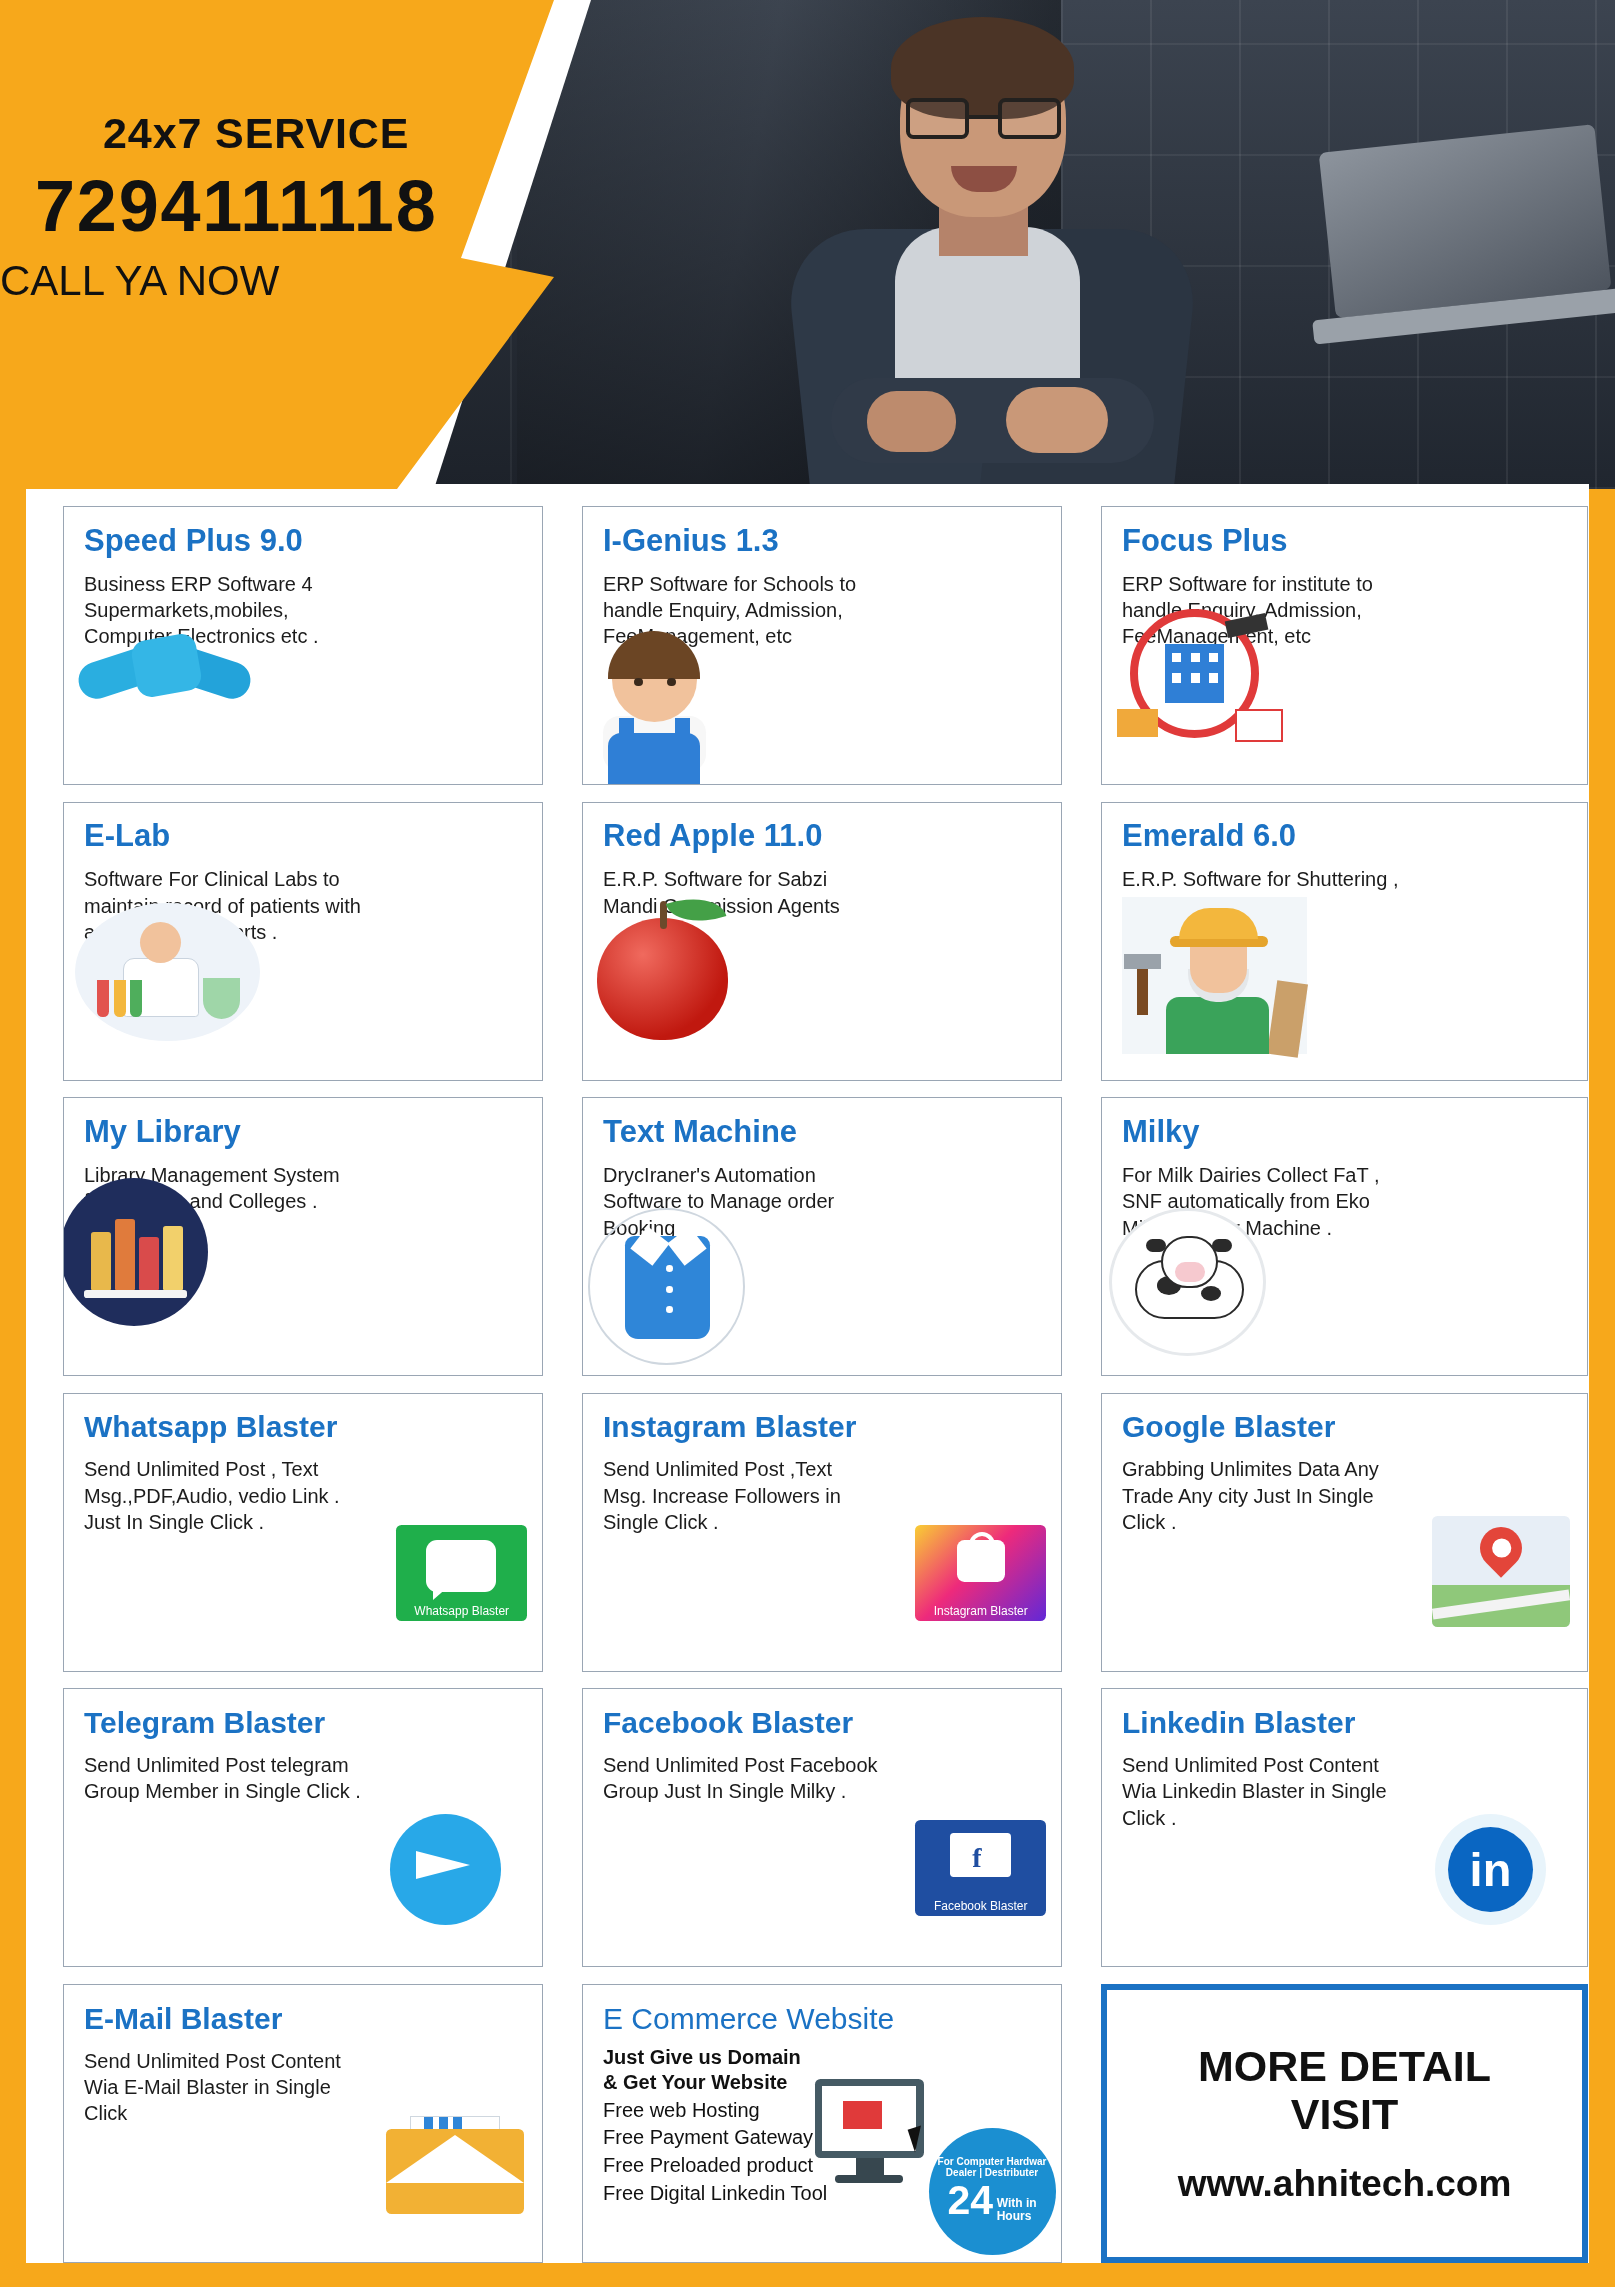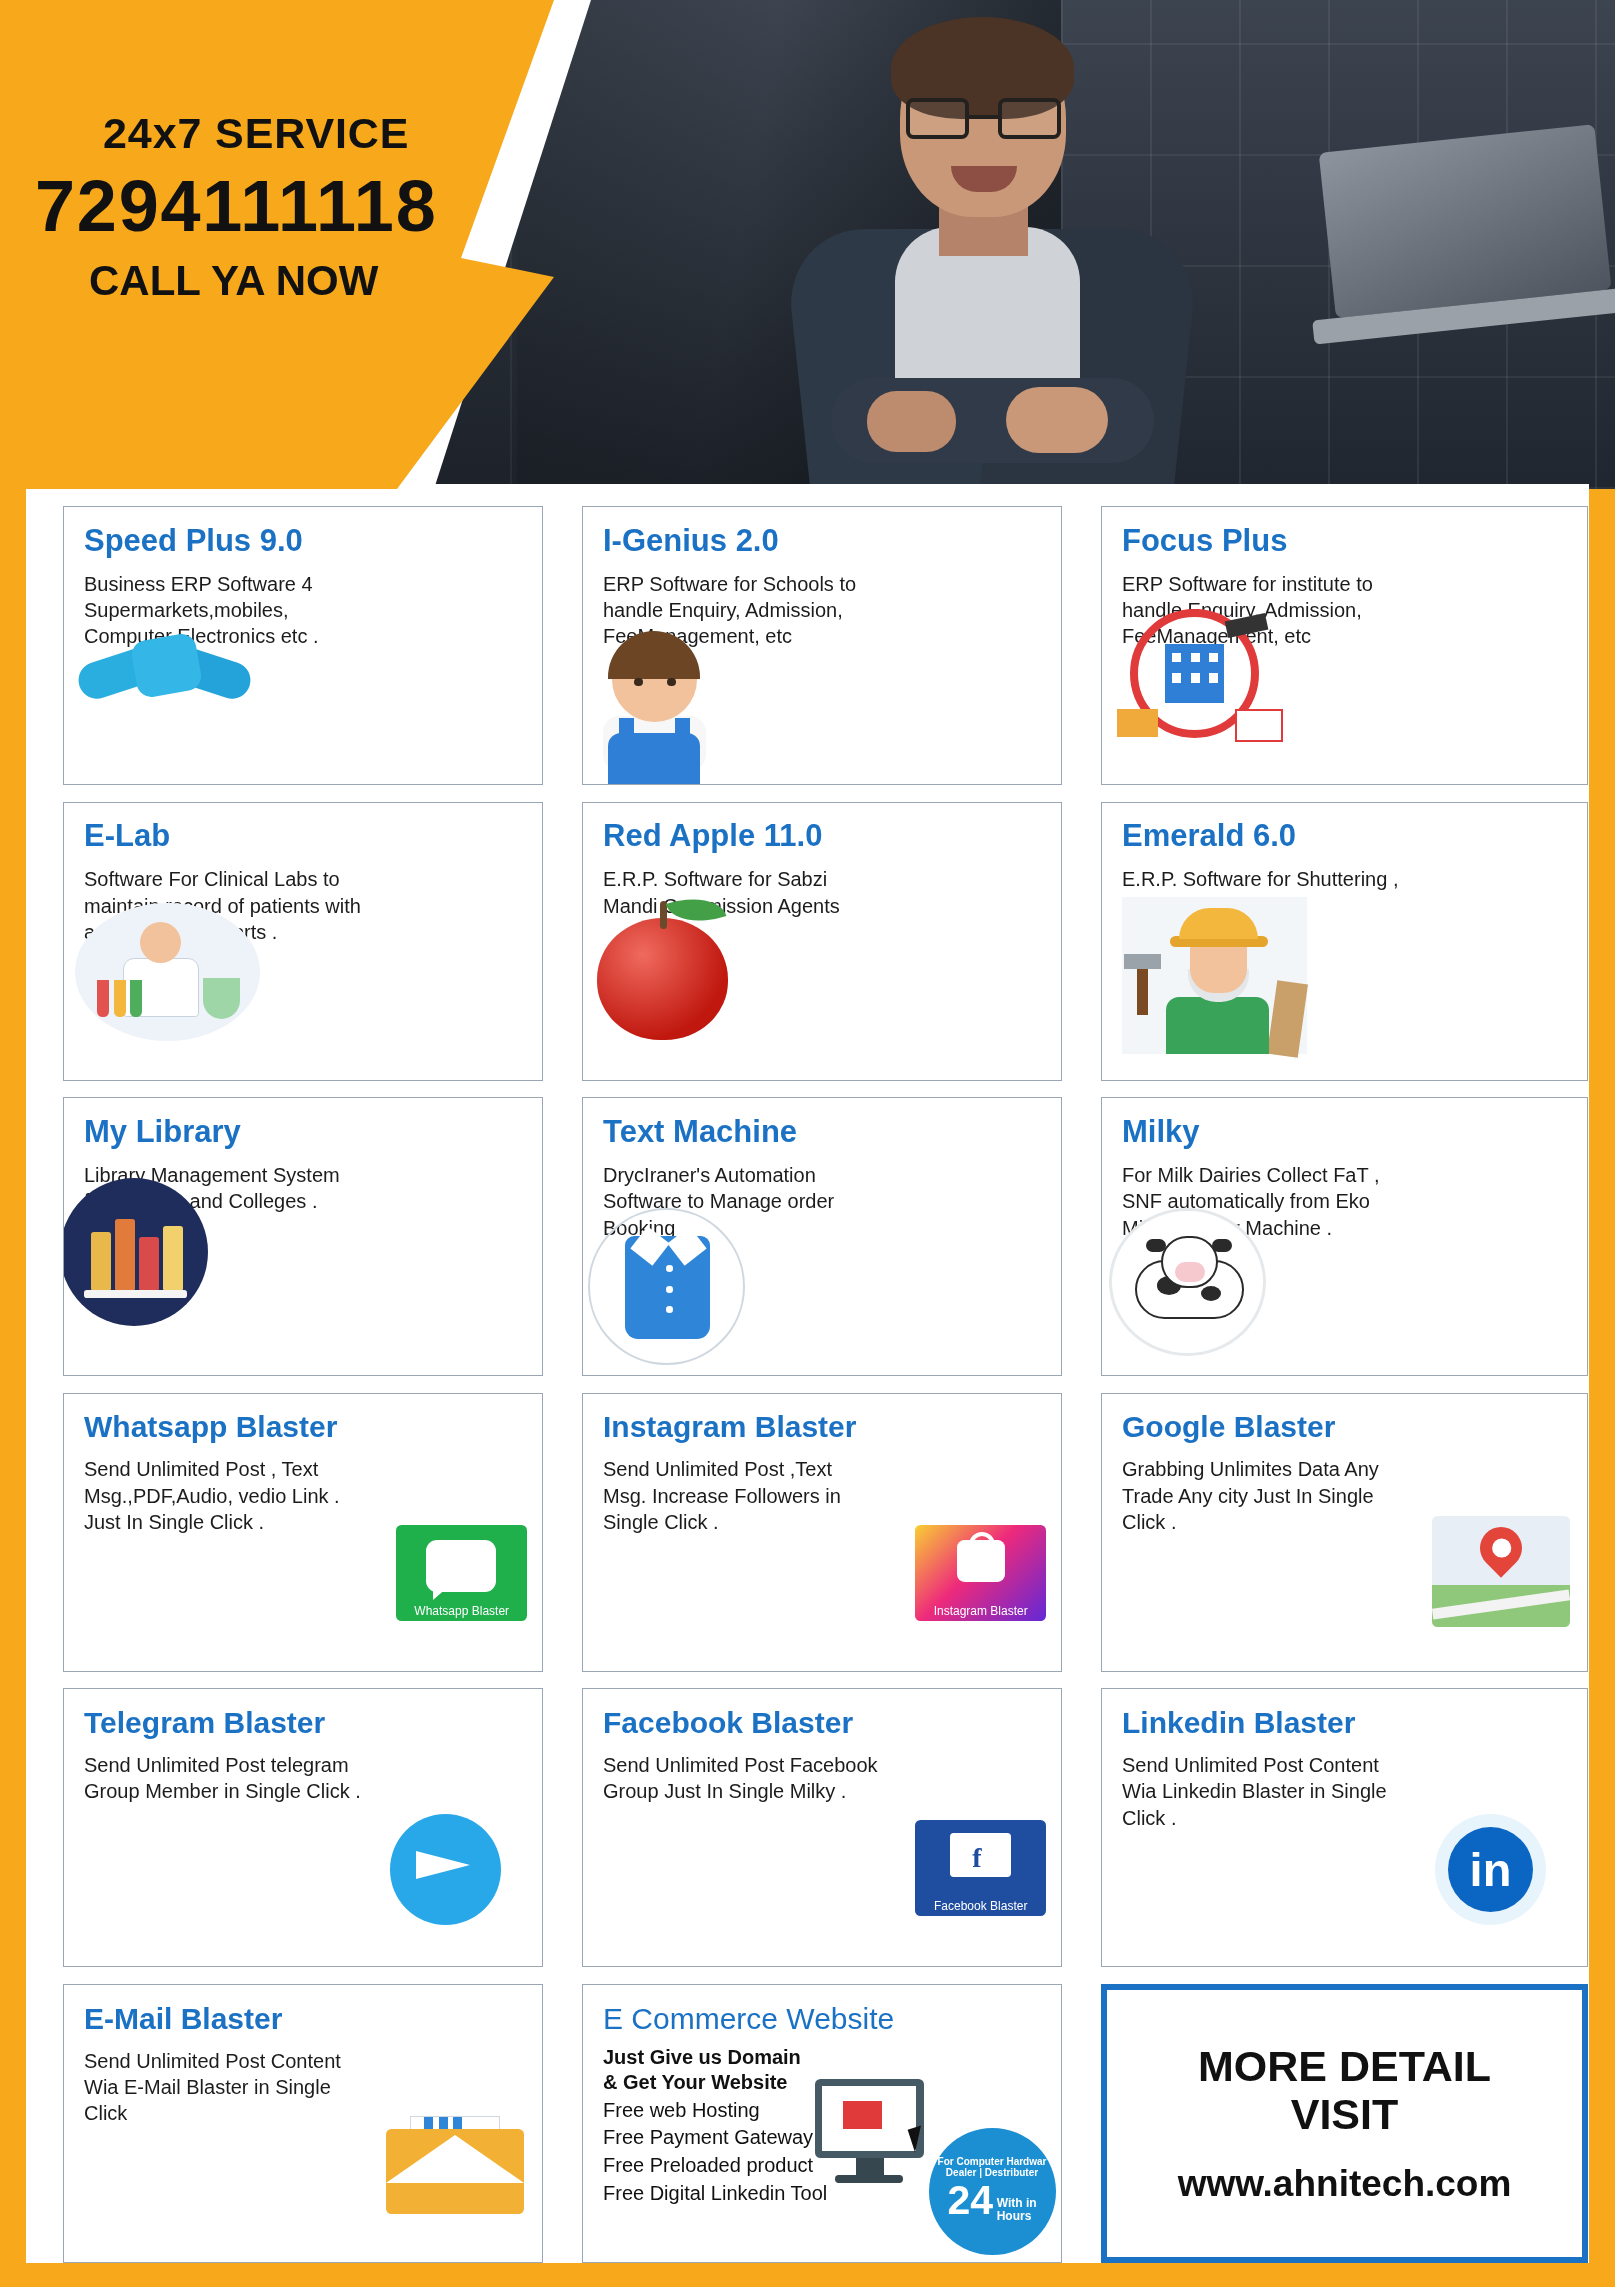--- a/index.html
+++ b/index.html
@@ -144,24 +144,23 @@
   }
   .phone-line {
     padding-left: 35px;
     margin-top: 7.4px;
     font-size: 72px;
     font-weight: bold;
     letter-spacing: 1.8px;
     color: #111;
   }
   .call-line {
-    padding-left: 89px;
     margin-top: 9.2px;
     font-size: 42px;
-    font-weight: bold;
+    font-weight: normal;
     color: #111;
   }
 
   
   .grid-wrap {
     position: absolute;
     left: 26px; top: 484px;
     width: 1563px; height: 1779px;
     background: #ffffff;
     padding: 11px 13px 14.8px 13px;
@@ -402,21 +401,21 @@
         <div class="card-title">Speed Plus 9.0</div>
         <div class="card-body">Business ERP Software 4 Supermarkets,mobiles, Computer Electronics etc .</div>
         <div class="card-art art hs">
           <div class="b1"></div>
           <div class="b2"></div>
           <div class="f1"></div>
         </div>
       </div>
 
       <div class="card">
-        <div class="card-title">I-Genius 2.0</div>
+        <div class="card-title">I-Genius 1.3</div>
         <div class="card-body">ERP Software for Schools  to handle Enquiry, Admission, FeeManagement, etc</div>
         <div class="card-art art boy">
 
           <div class="bshirt"></div>
           <div class="bover"></div>
           <div class="bstrap l"></div>
           <div class="bstrap r"></div>
           <div class="bhead"></div>
           <div class="bhair"></div>
           <div class="beye l"></div>

